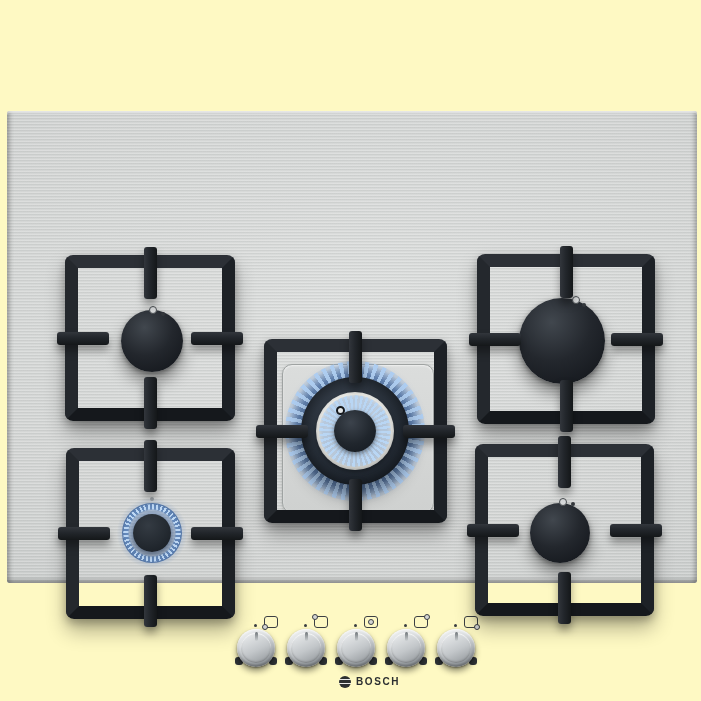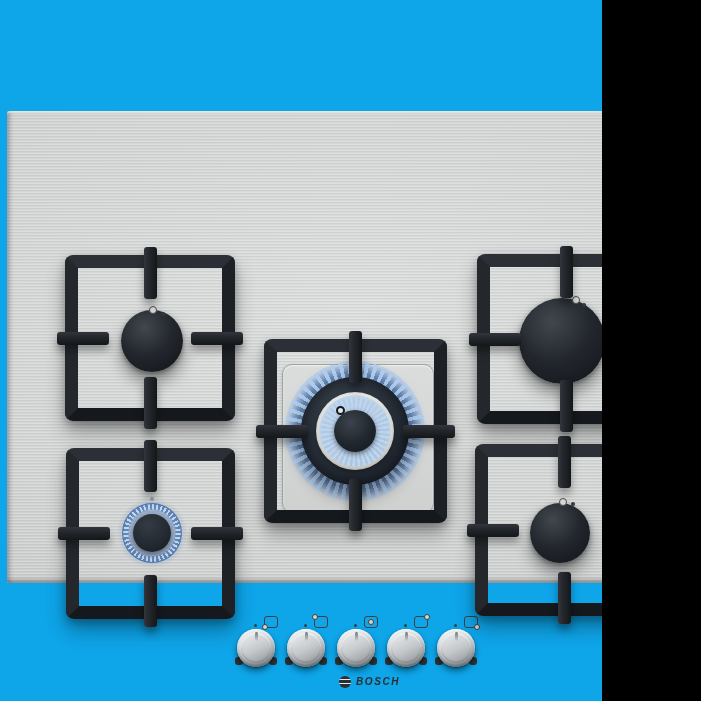--- a/index.html
+++ b/index.html
@@ -1,17 +1,17 @@
 <!DOCTYPE html>
 <html><head>
 <meta charset="utf-8">
 <style>
   html,body{margin:0;padding:0;background:#000;}
-  .stage{position:relative;width:602px;height:701px;background:#0ea5e9;overflow:hidden;
-         font-family:"Liberation Sans",sans-serif;font-style:italic;}
+  .stage{position:relative;width:701px;height:701px;background:#fef9c3;overflow:hidden;
+         font-family:"Liberation Sans",sans-serif;}
 
   
   .cooktop{position:absolute;left:7px;top:111px;width:690px;height:472px;border-radius:2px;
     background:
       repeating-linear-gradient(180deg, rgba(255,255,255,.20) 0 1px, rgba(118,124,122,.10) 1px 2px, rgba(255,255,255,0) 2px 3px),
       radial-gradient(120% 95% at 50% 42%, #dcdedd 0%, #d3d5d4 52%, #c7cac9 84%, #b9bcbb 100%);
     box-shadow:
       inset 0 2px 1px rgba(255,255,255,.55),
       inset 4px 0 4px -1px rgba(0,0,0,.22),
       inset -4px 0 4px -1px rgba(0,0,0,.18),

